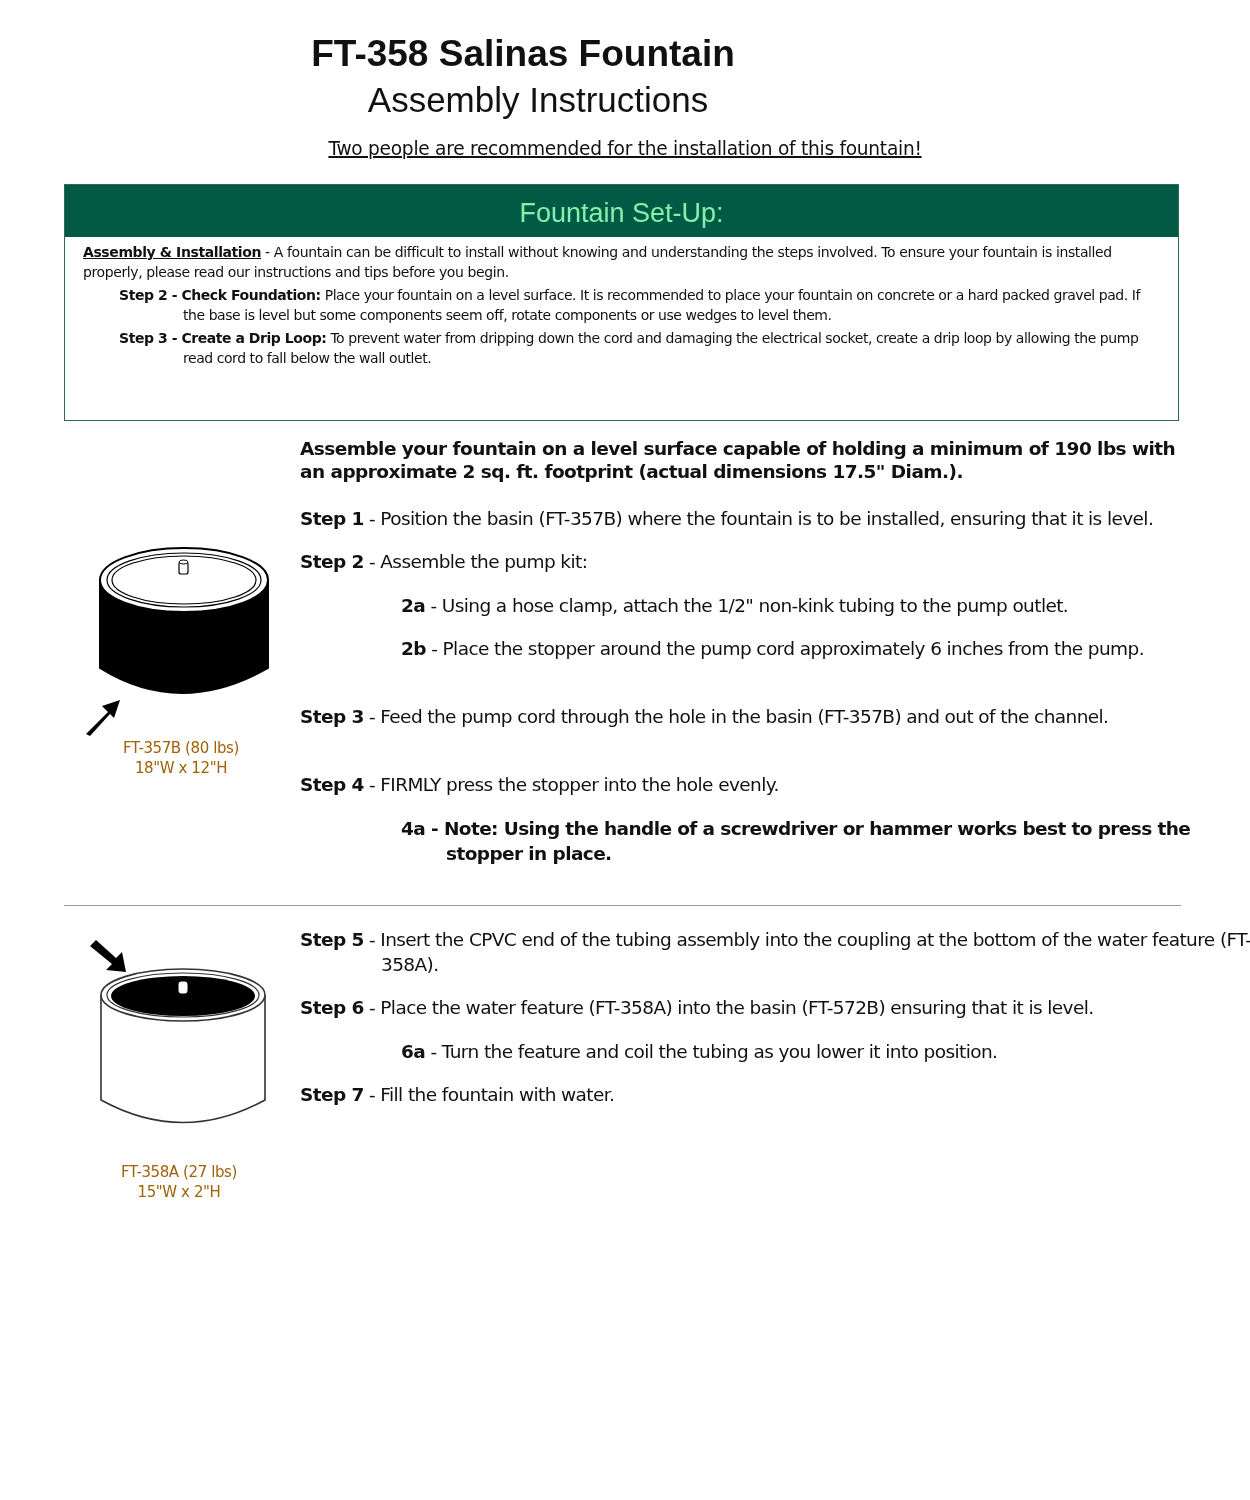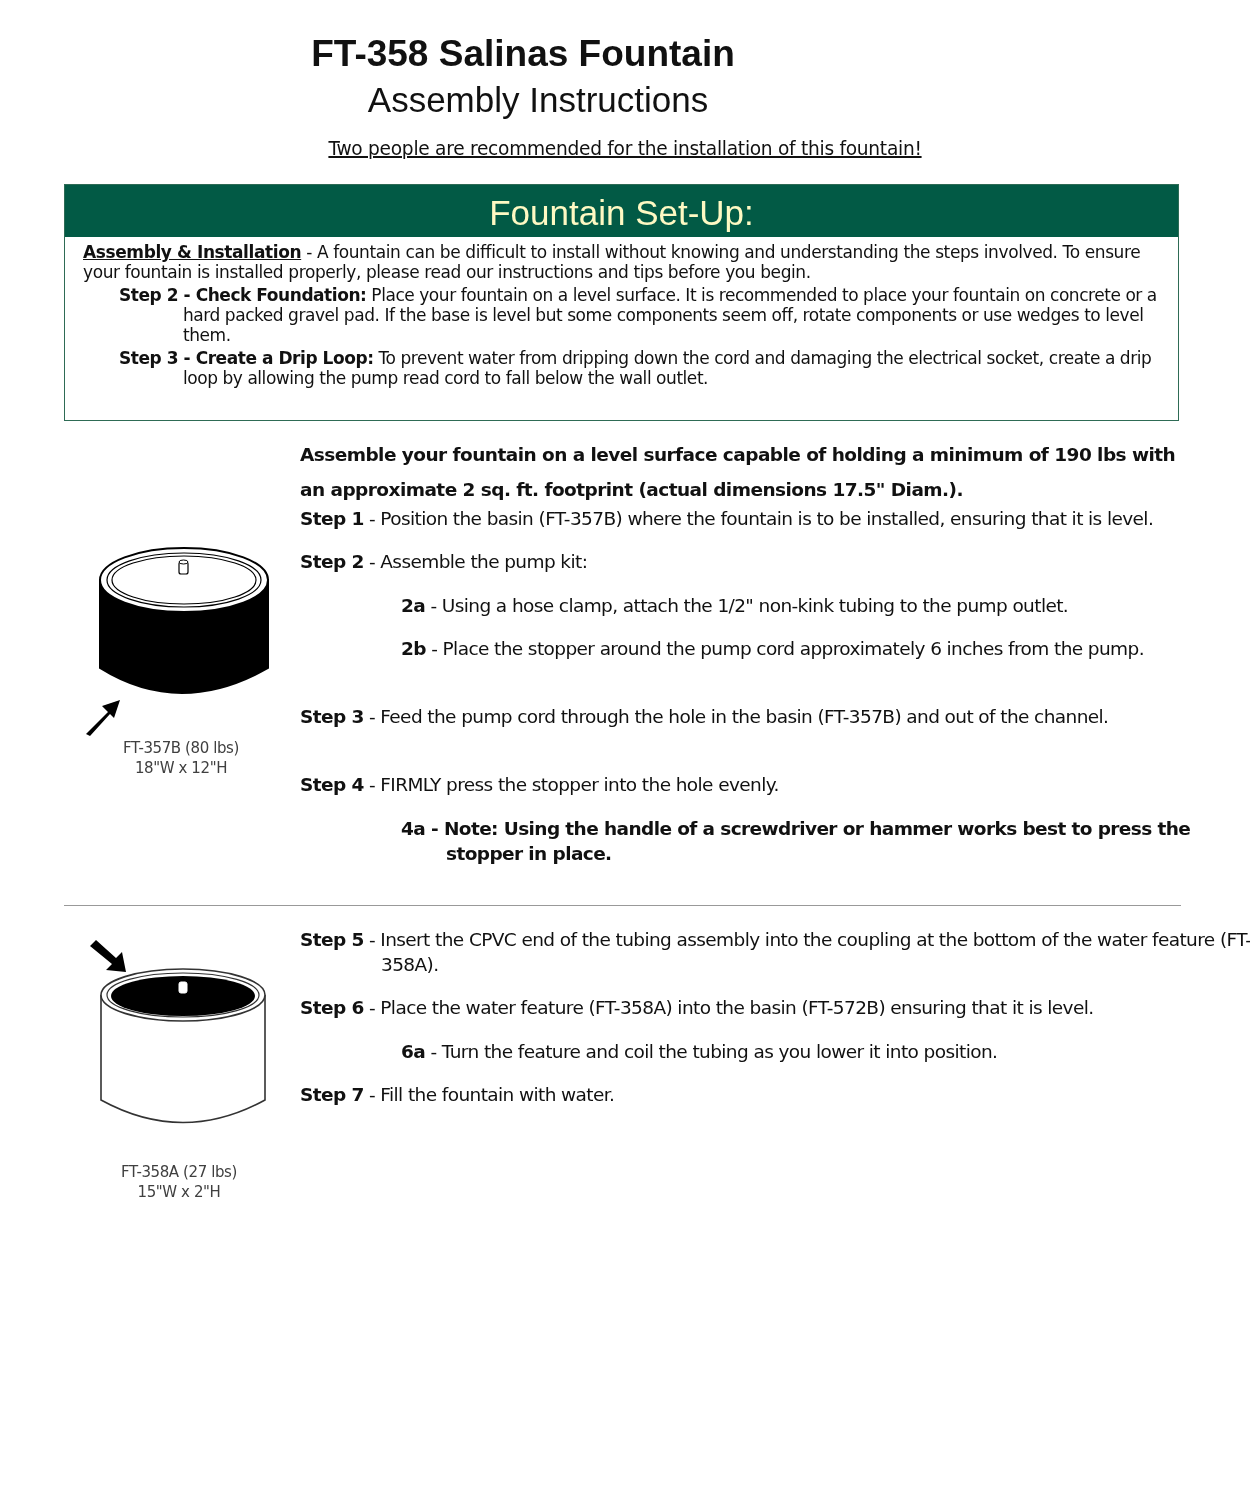--- a/index.html
+++ b/index.html
@@ -1,34 +1,34 @@
 <!DOCTYPE html>
 <html><head>
 <meta charset="utf-8">
 <style>
   html, body { margin: 0; padding: 0; background: #ffffff; }
   body { width: 1250px; height: 1500px; position: relative; color: #111; font-family: "Liberation Sans", sans-serif; overflow: hidden; }
   .title { position: absolute; top: 32px; left: 0; width: 1046px; text-align: center; font-size: 37px; font-weight: bold; font-family: "Liberation Sans", sans-serif; line-height: 44px; }
   .subtitle { position: absolute; top: 78px; left: 0; width: 1076px; text-align: center; font-size: 35px; font-family: "Liberation Sans", sans-serif; line-height: 44px; }
   .warning { position: absolute; top: 136px; left: 0; width: 1250px; text-align: center; font-size: 20px; text-decoration: underline; font-family: "DejaVu Sans", sans-serif; letter-spacing: -0.3px; transform: scaleX(0.93); }
   .setup-box { position: absolute; top: 184px; left: 64px; width: 1115px; height: 237px; border: 1px solid #2e6b55; box-sizing: border-box; }
-  .setup-header { background: #025a45; height: 52px; color: #fef9c3; text-align: center; font-size: 35px; line-height: 56px; font-family: "Liberation Sans", sans-serif; }
-  .setup-body { padding: 5px 18px 0 18px; font-family: "DejaVu Sans", sans-serif; font-size: 17px; line-height: 20px; }
+  .setup-header { background: #025a45; height: 52px; color: #86efac; text-align: center; font-size: 27px; line-height: 56px; font-family: "Liberation Sans", sans-serif; }
+  .setup-body { padding: 5px 18px 0 18px; font-family: "DejaVu Sans", sans-serif; font-size: 14px; line-height: 20px; }
   .setup-body .intro { margin: 0; letter-spacing: -0.4px; }
   .setup-body .intro .u { text-decoration: underline; font-weight: bold; }
   .setup-step { margin: 3px 0 0 36px; padding-left: 64px; text-indent: -64px; letter-spacing: -0.45px; }
   .setup-step b { font-weight: bold; }
-  .main { position: absolute; left: 300px; width: 890px; font-family: "DejaVu Sans", sans-serif; font-size: 18.5px; line-height: 35px; letter-spacing: -0.55px; }
+  .main { position: absolute; left: 300px; width: 890px; font-family: "DejaVu Sans", sans-serif; font-size: 18.5px; line-height: 23px; letter-spacing: -0.55px; }
   .lead { top: 437px; font-weight: bold; }
   .p { position: absolute; left: 300px; width: 890px; font-family: "DejaVu Sans", sans-serif; font-size: 18.5px; line-height: 25px; letter-spacing: -0.6px; }
   .p .lab { font-weight: bold; }
   .hang { padding-left: 81px; text-indent: -81px; }
   .sub { left: 375px; width: 800px; padding-left: 45px; text-indent: -45px; margin-left: 26px; }
   .divider { position: absolute; top: 905px; left: 64px; width: 1117px; height: 0; border-top: 1px solid #999; }
-  .caption { position: absolute; width: 240px; text-align: center; font-family: "DejaVu Sans", sans-serif; font-size: 15px; line-height: 20px; letter-spacing: -0.4px; color: #404040; }
+  .caption { position: absolute; width: 240px; text-align: center; font-family: "DejaVu Sans", sans-serif; font-size: 15px; line-height: 20px; letter-spacing: -0.4px; color: #a16207; }
   svg { position: absolute; }
 </style>
 </head>
 <body>
 
 <div class="title">FT-358 Salinas Fountain</div>
 <div class="subtitle">Assembly Instructions</div>
 <div class="warning">Two people are recommended for the installation of this fountain!</div>
 
 <div class="setup-box">

